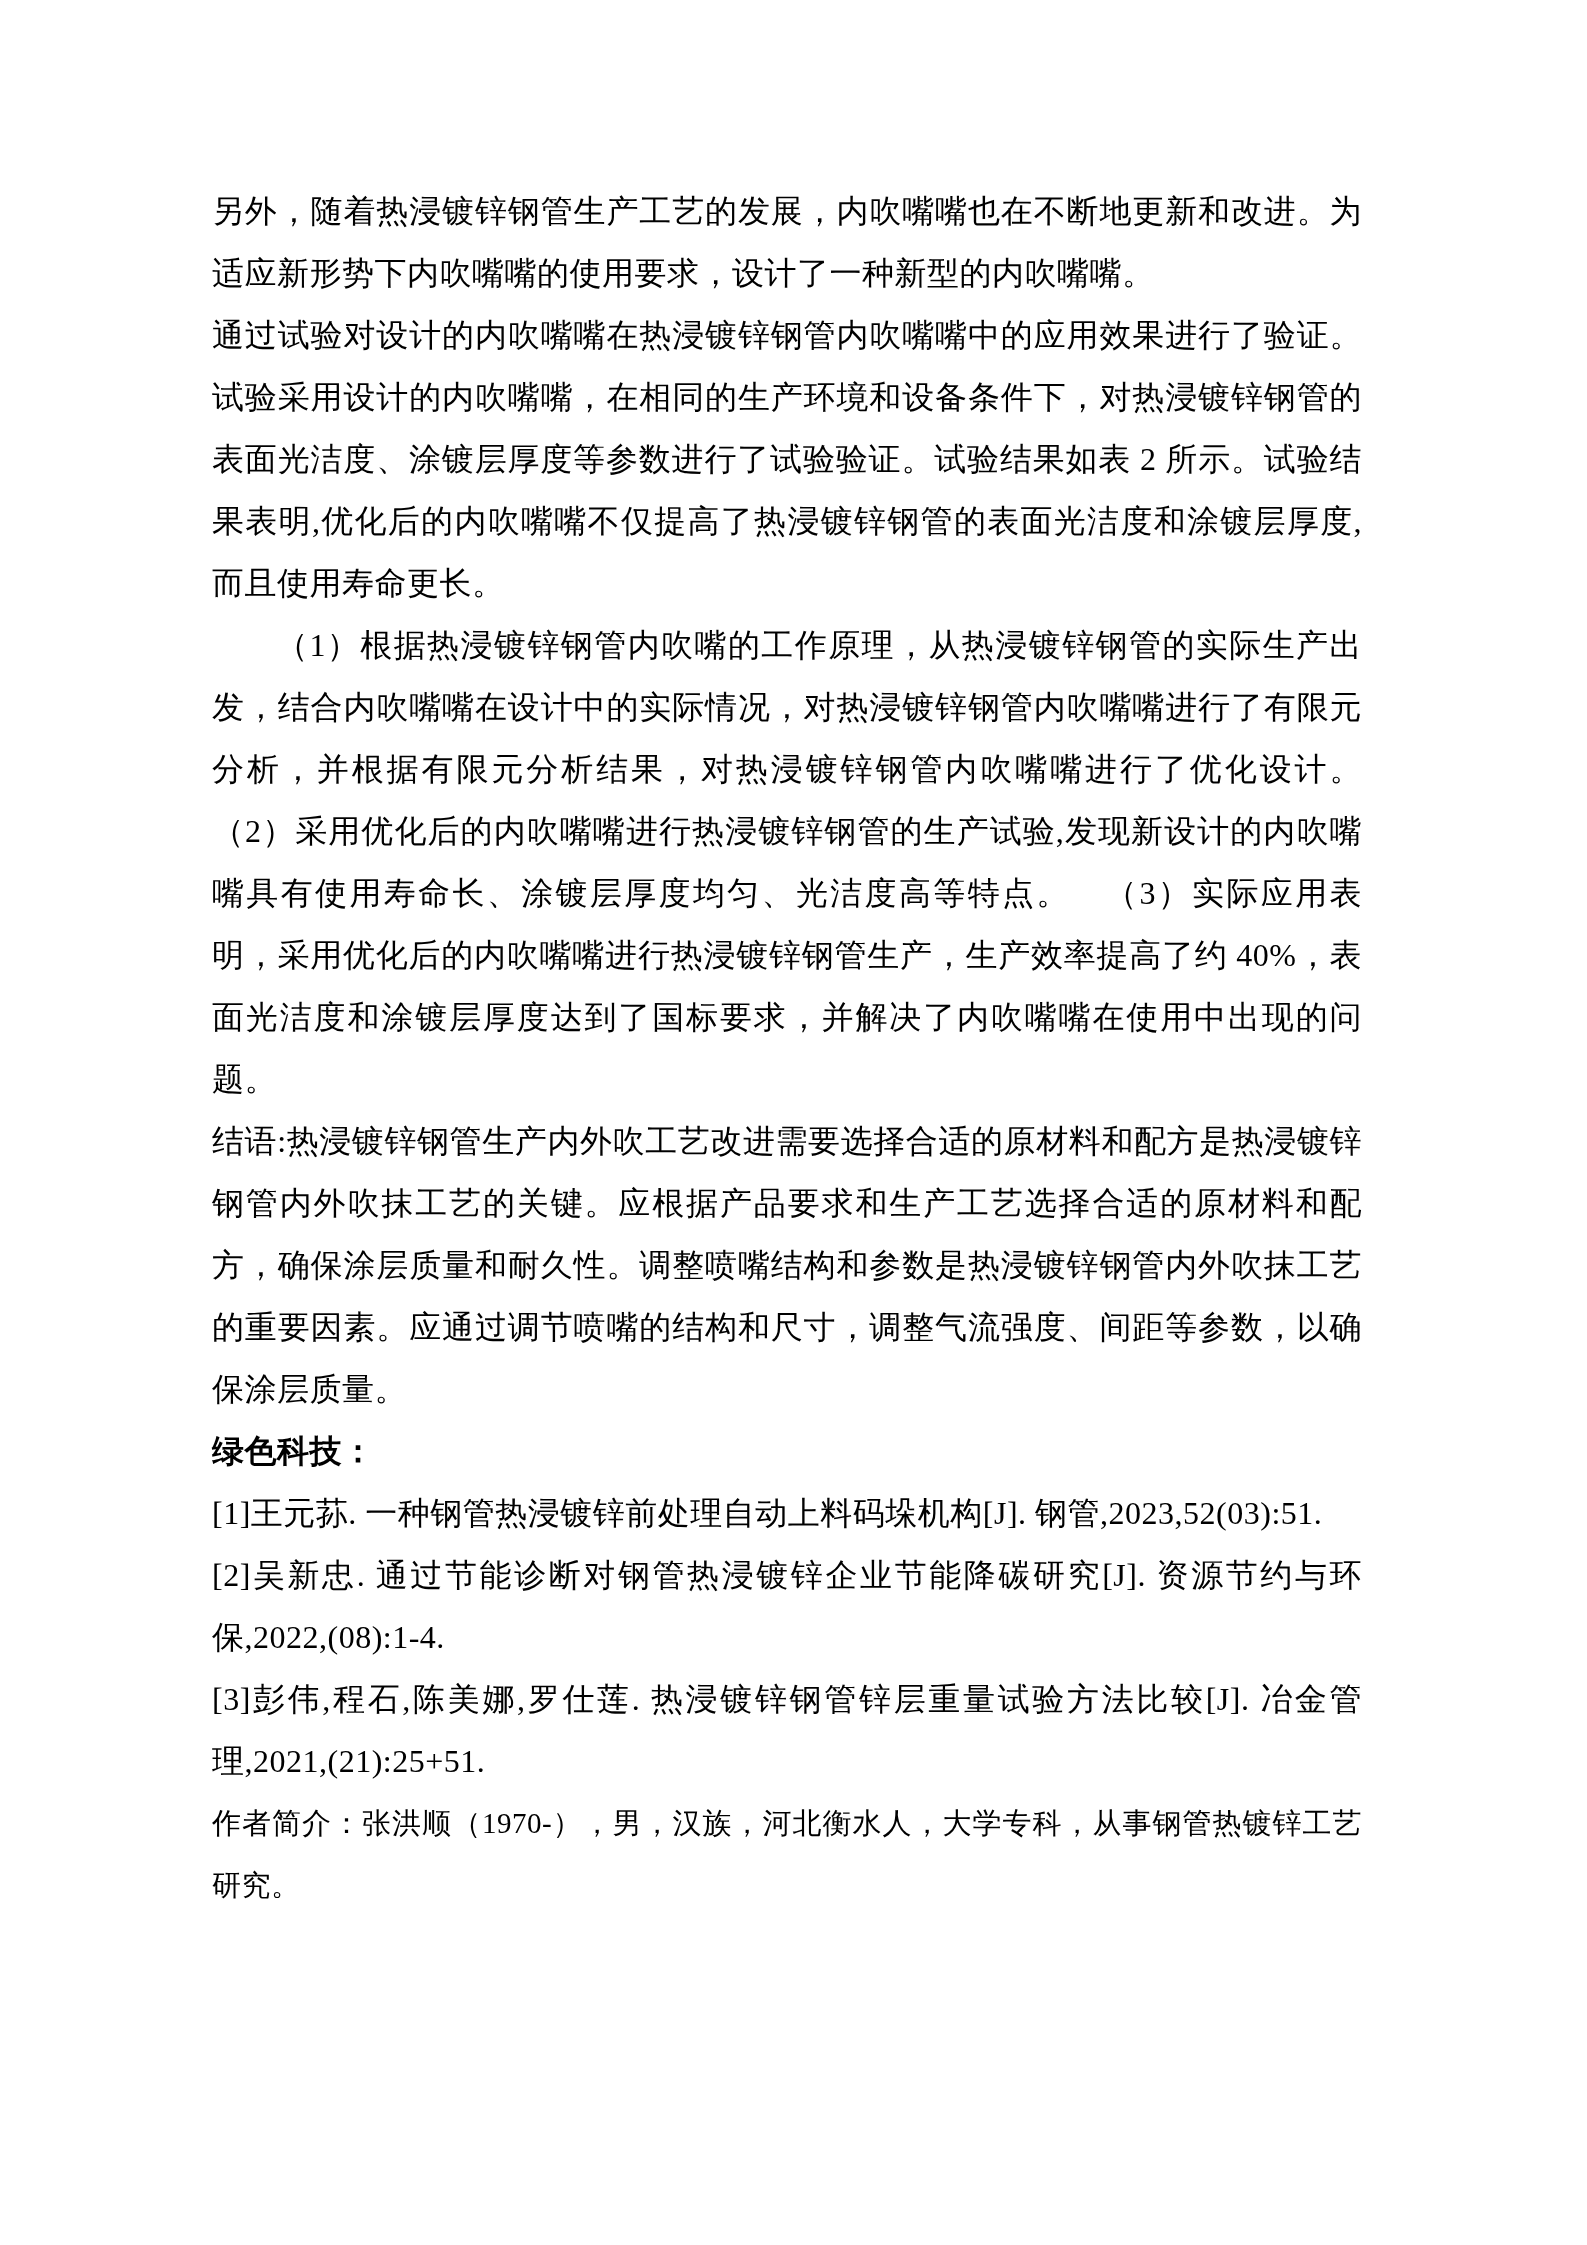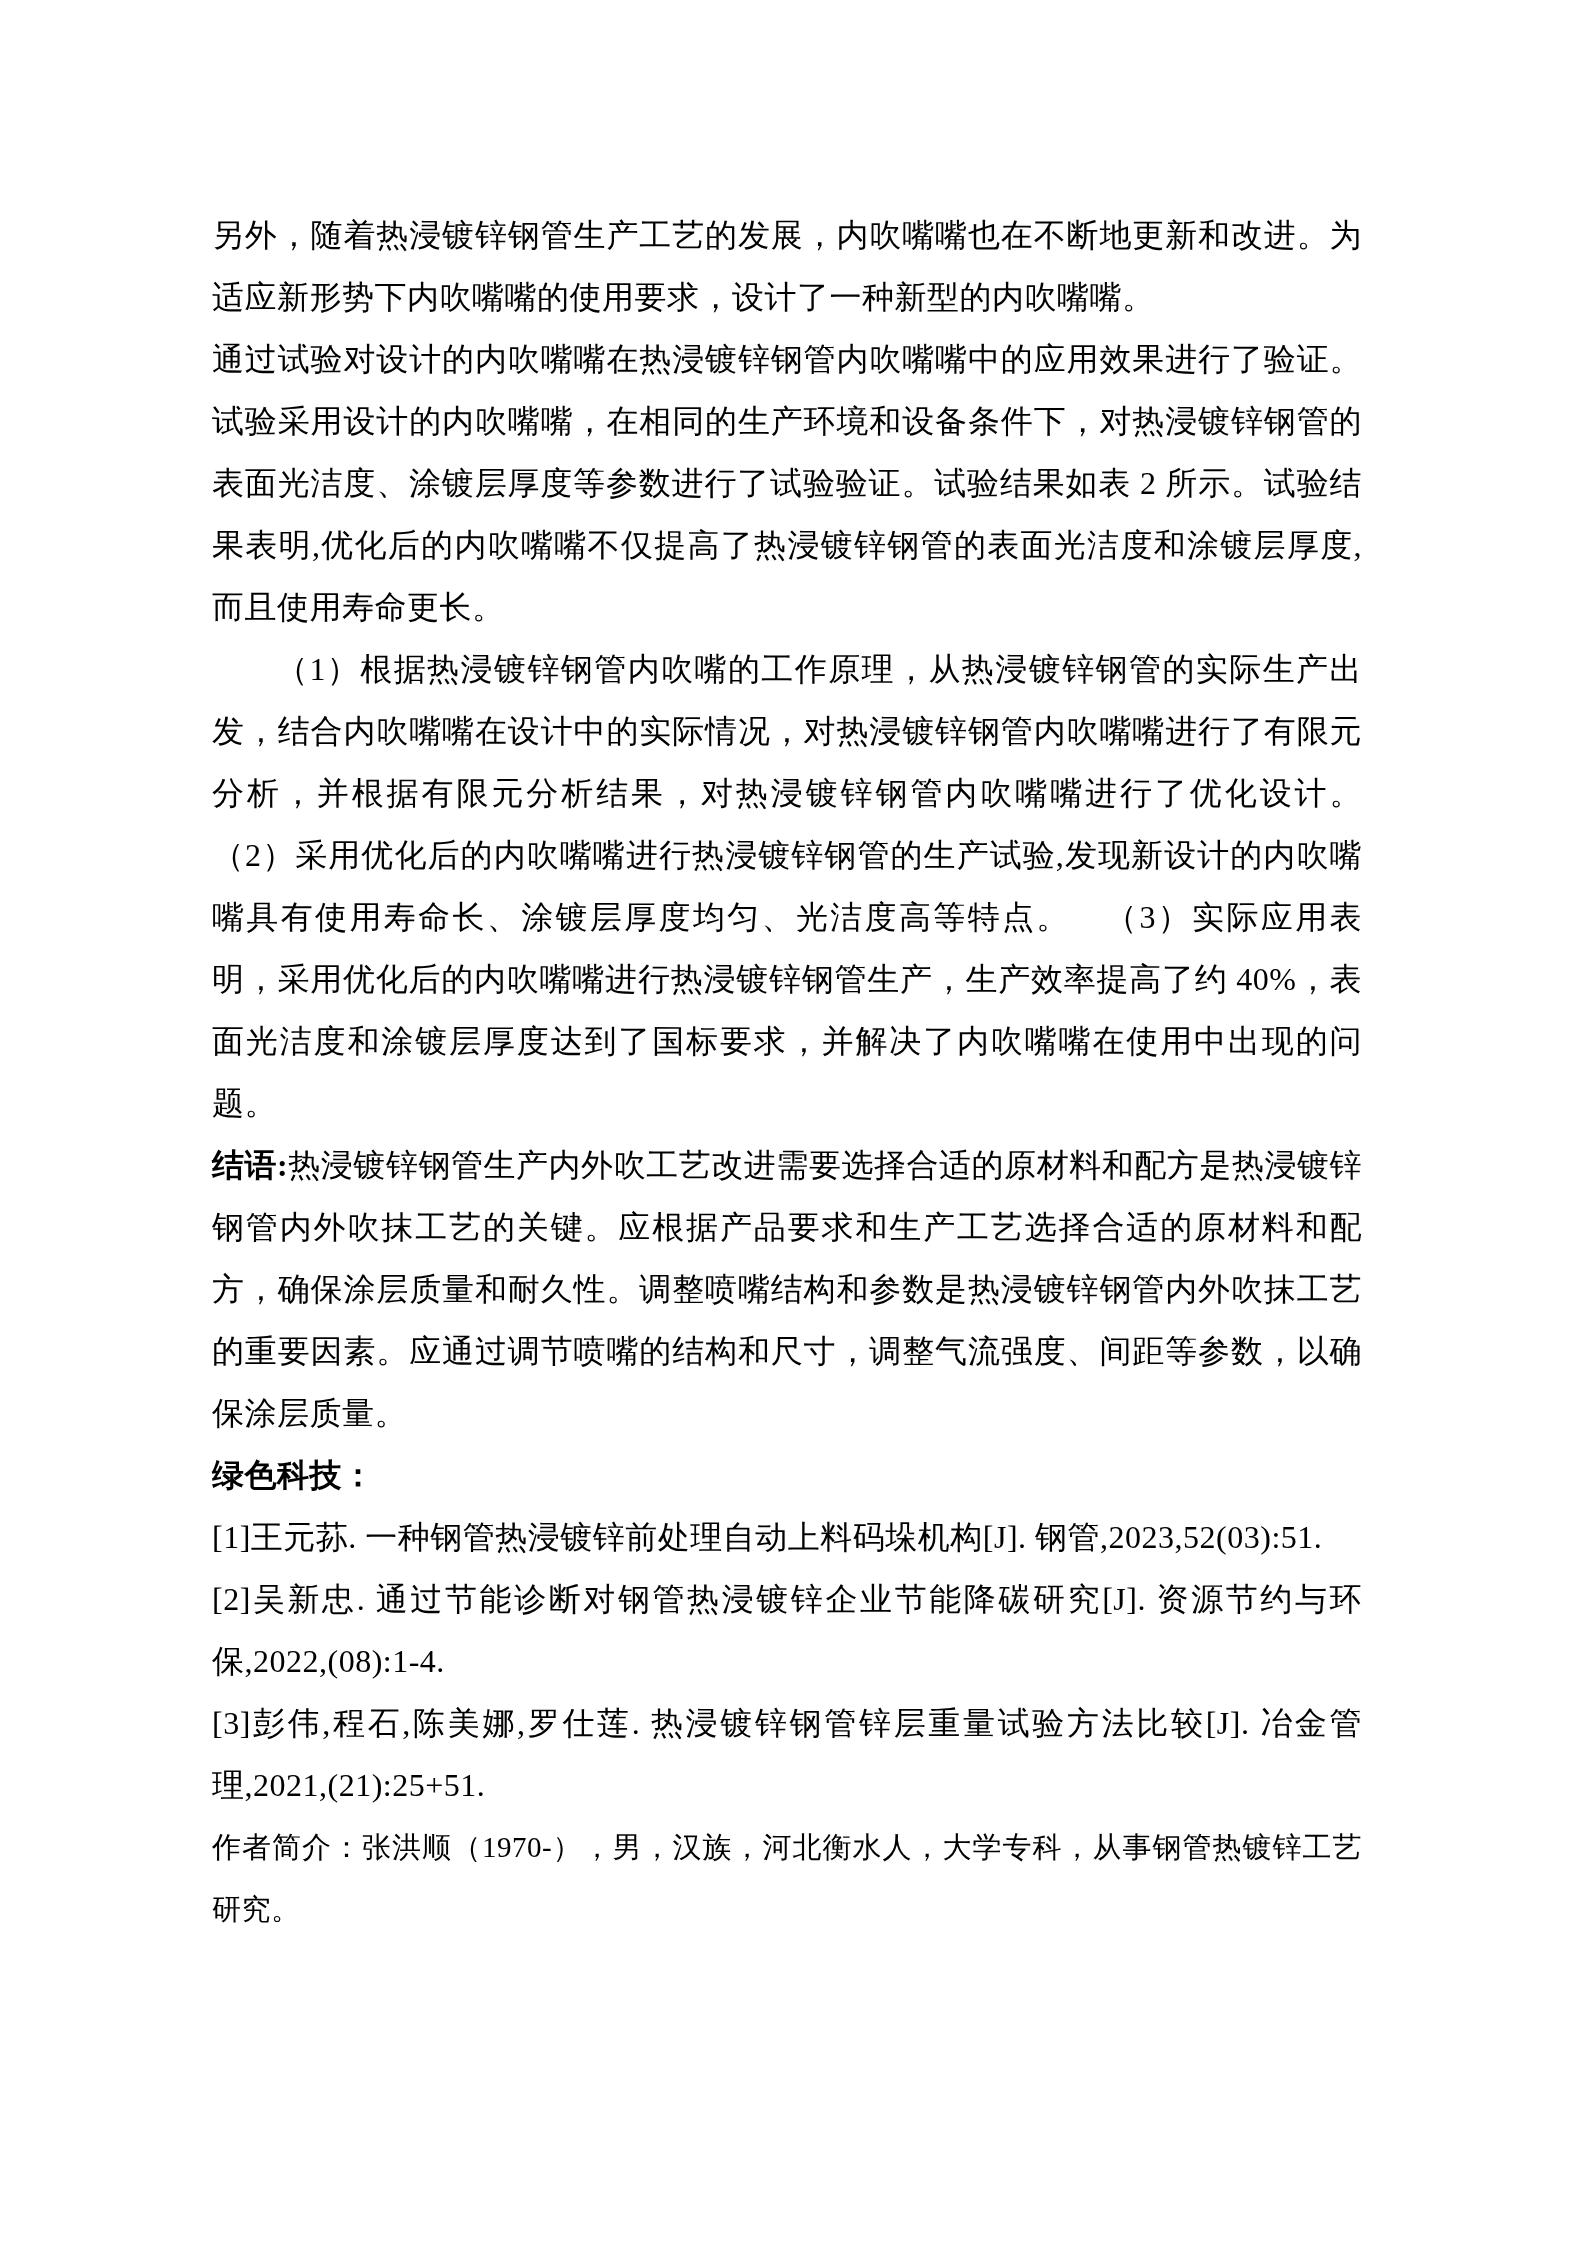--- a/index.html
+++ b/index.html
@@ -12,37 +12,37 @@
     width: 1587px;
     height: 2245px;
     background: #ffffff;
     color: #000000;
     font-family: "Liberation Serif", "DejaVu Serif", serif;
     overflow: hidden;
   }
   .content {
     position: absolute;
     left: 212px;
-    top: 204px;
+    top: 180px;
     width: 1150px;
     font-size: 32px;
     line-height: 62px;
     text-align: justify;
     text-justify: inter-ideograph;
     letter-spacing: 0.5px;
   }
   .content p {
     margin: 0;
     padding: 0;
   }
   .indent {
     text-indent: 2em;
   }
   .bold {
-    font-weight: bold;
+    font-weight: normal;
   }
   .heading {
     font-weight: bold;
   }
   .author {
     font-size: 29px;
   }
 </style>
 </head>
 <body>

